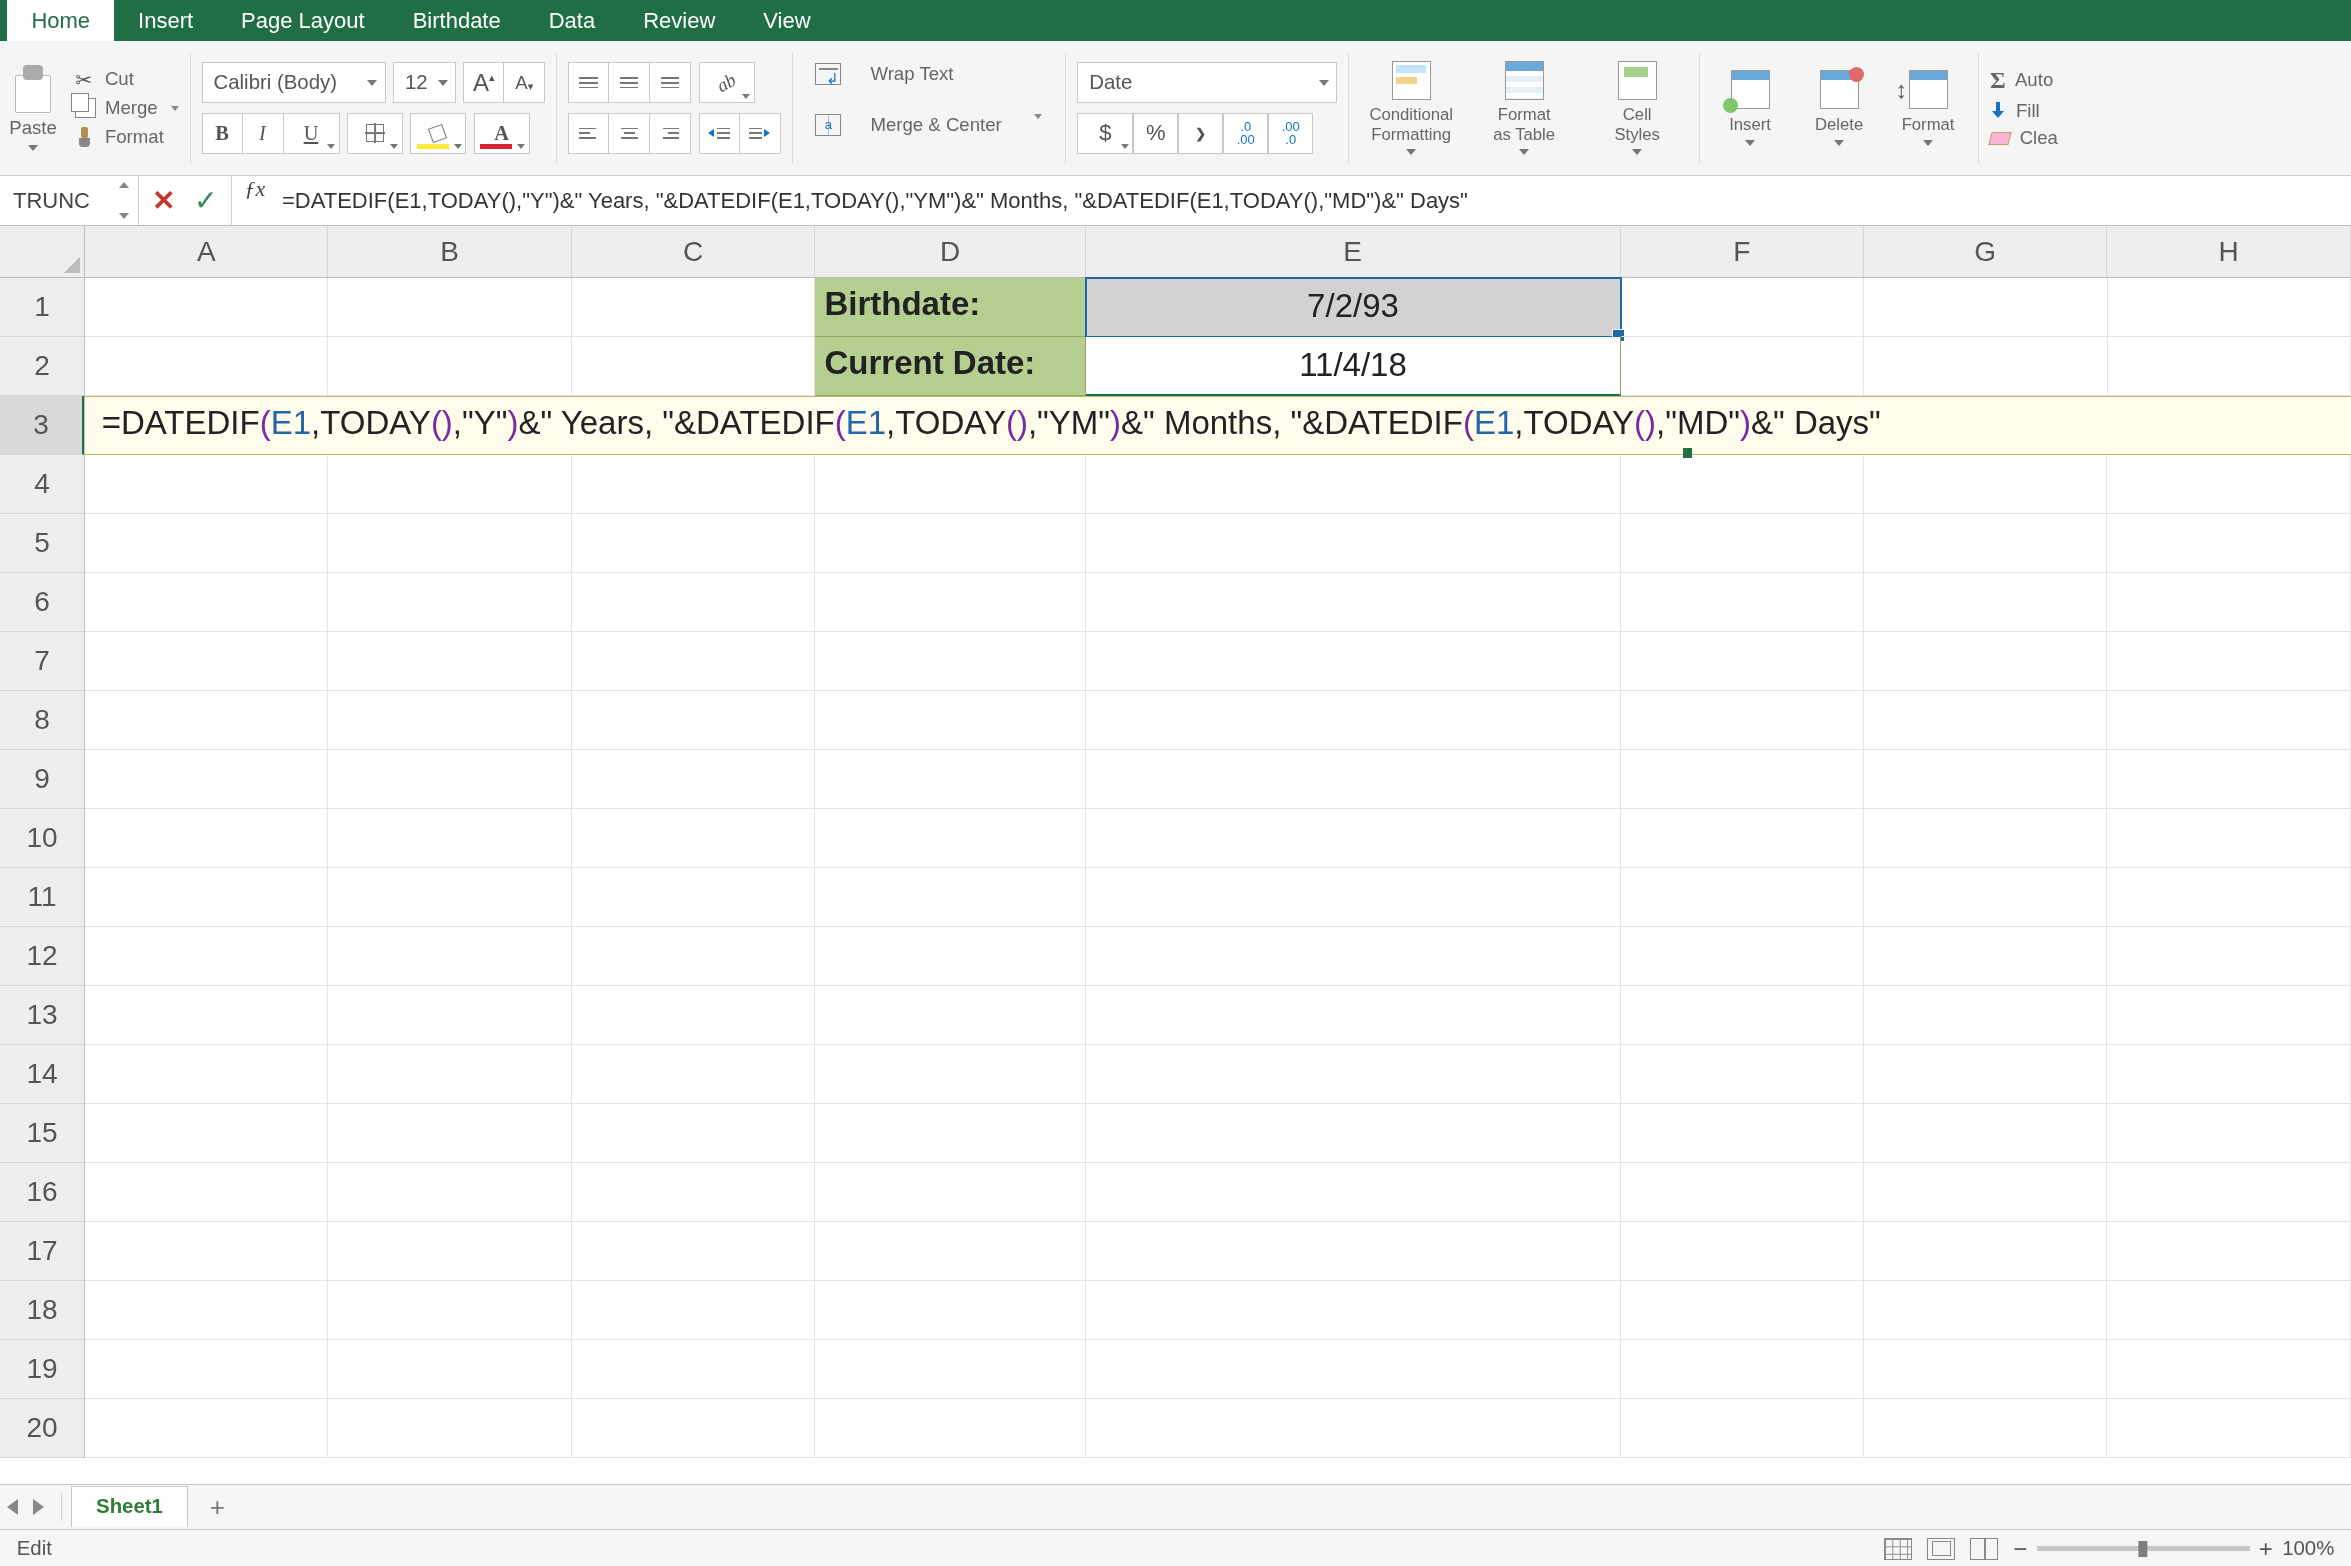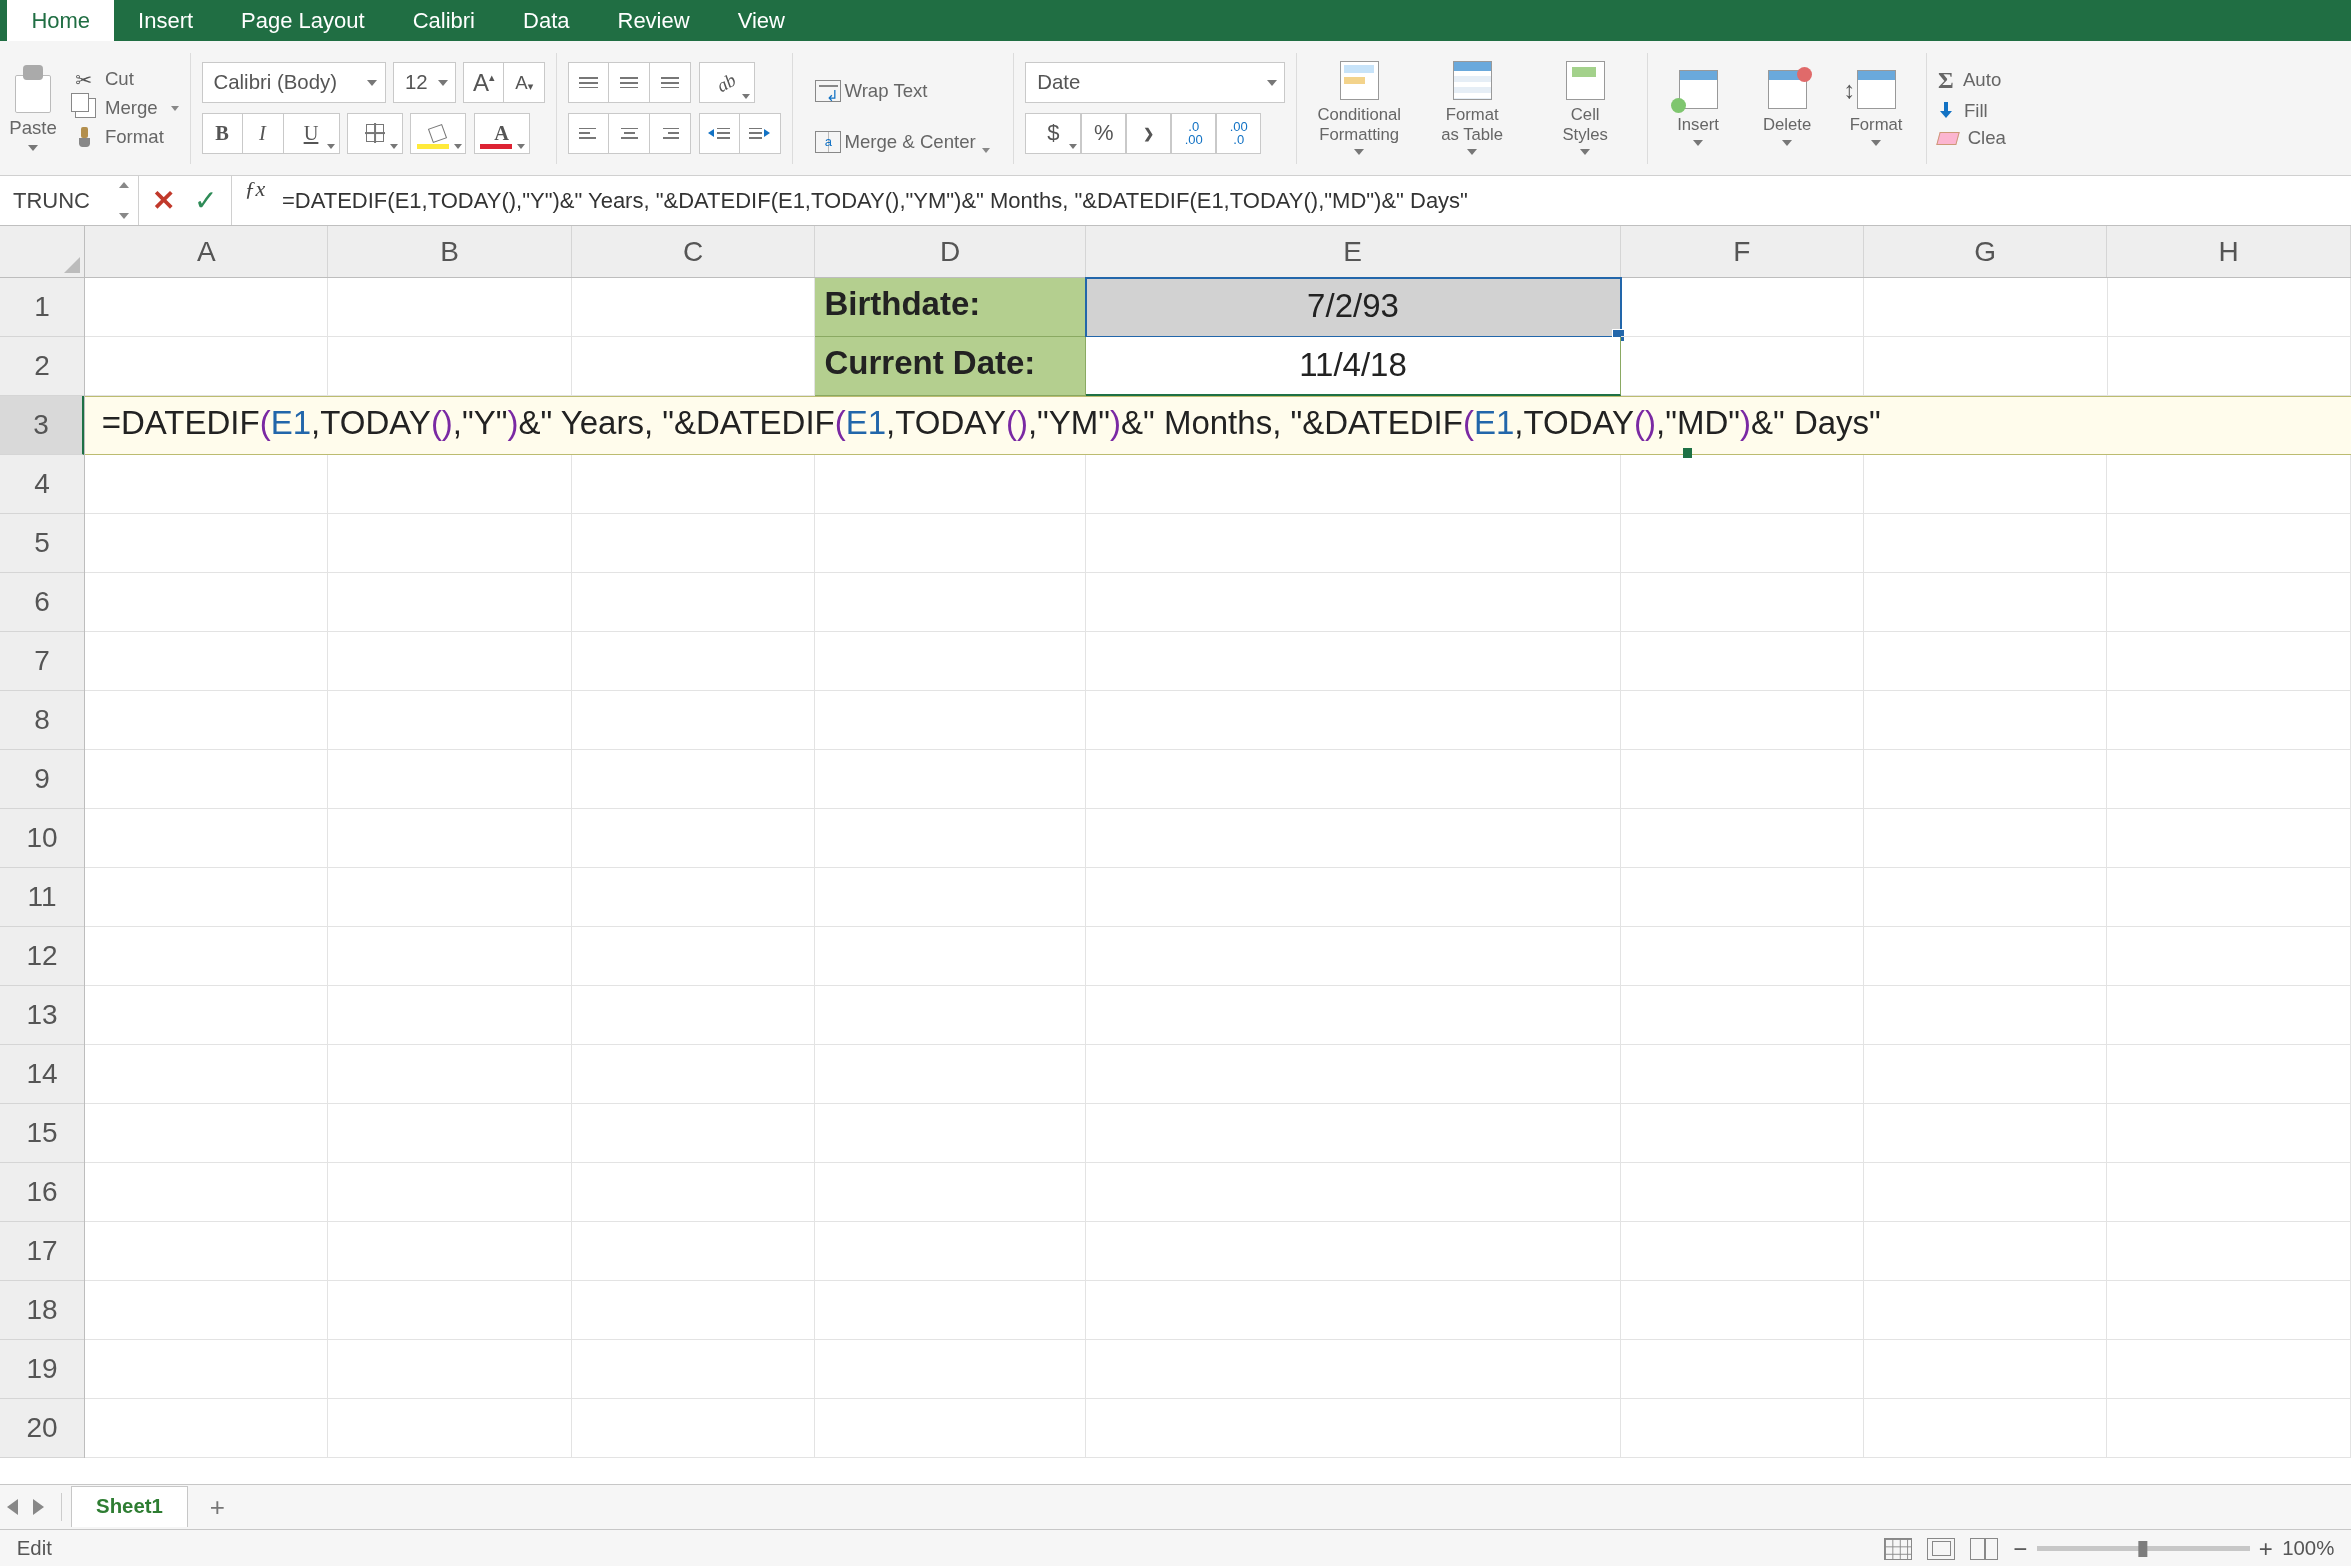--- a/index.html
+++ b/index.html
@@ -68,21 +68,21 @@
   .orient-ic{font-style:italic;font-family:Georgia,serif;transform:rotate(-30deg);font-size:18.6px;color:#555;}
   .indent-ic{display:flex;align-items:center;gap:2.8px;}
   .indent-ic .bars{display:flex;flex-direction:column;gap:2.8px;}
   .indent-ic .bars span{width:13px;height:1.9px;background:#777;}
   .indent-ic .arr{width:0;height:0;border-top:4.6px solid transparent;border-bottom:4.6px solid transparent;}
   .indent-dec .arr{border-right:6.5px solid #1272c4;}
   .indent-inc .arr{border-left:6.5px solid #1272c4;}
 
   
   .wrap-merge{display:flex;flex-direction:column;gap:9.3px;font-size:18.6px;color:#666;}
-  .wrap-merge .itm{display:flex;align-items:flex-end;gap:3px;height:41px;padding:0 11px;border:0.9px solid transparent;cursor:pointer;}
+  .wrap-merge .itm{display:flex;align-items:flex-start;gap:29px;height:41px;padding:0 11px;border:0.9px solid transparent;cursor:pointer;}
   .wrap-ic{width:26px;height:22px;border:0.9px solid #888;position:relative;}
   .wrap-ic::before{content:"";position:absolute;left:2.8px;right:2.8px;top:3.7px;height:1.9px;background:#888;}
   .wrap-ic::after{content:"↲";position:absolute;right:1.9px;bottom:-3.7px;font-size:15px;color:#1272c4;}
   .merge-ic{width:26px;height:22px;border:0.9px solid #888;position:relative;}
   .merge-ic::before{content:"";position:absolute;left:50%;top:0;bottom:0;width:0.9px;background:#bbb;}
   .merge-ic::after{content:"a";position:absolute;left:0;right:0;top:1.9px;text-align:center;font-size:13px;color:#1272c4;}
 
   
   .number-group{display:flex;flex-direction:column;gap:9.3px;}
   .number-group .combo{width:260px;}
@@ -181,21 +181,21 @@
   .zoom .track{width:213px;height:4.6px;background:#c7c7c7;position:relative;}
   .zoom .thumb{position:absolute;left:50%;top:-5.6px;width:9.3px;height:16.7px;background:#7d7d7d;transform:translateX(-50%);}
 </style>
 </head>
 <body>
 
 <div class="tabs" id="tabs">
     <div class="tab active">Home</div>
     <div class="tab">Insert</div>
     <div class="tab">Page Layout</div>
-    <div class="tab">Calibri</div>
+    <div class="tab">Birthdate</div>
     <div class="tab">Data</div>
     <div class="tab">Review</div>
     <div class="tab">View</div>
   </div>
 
 <div class="ribbon">
 
   <div class="paste-group">
     <div class="clip"></div>
     <div class="lbl">Paste</div>

